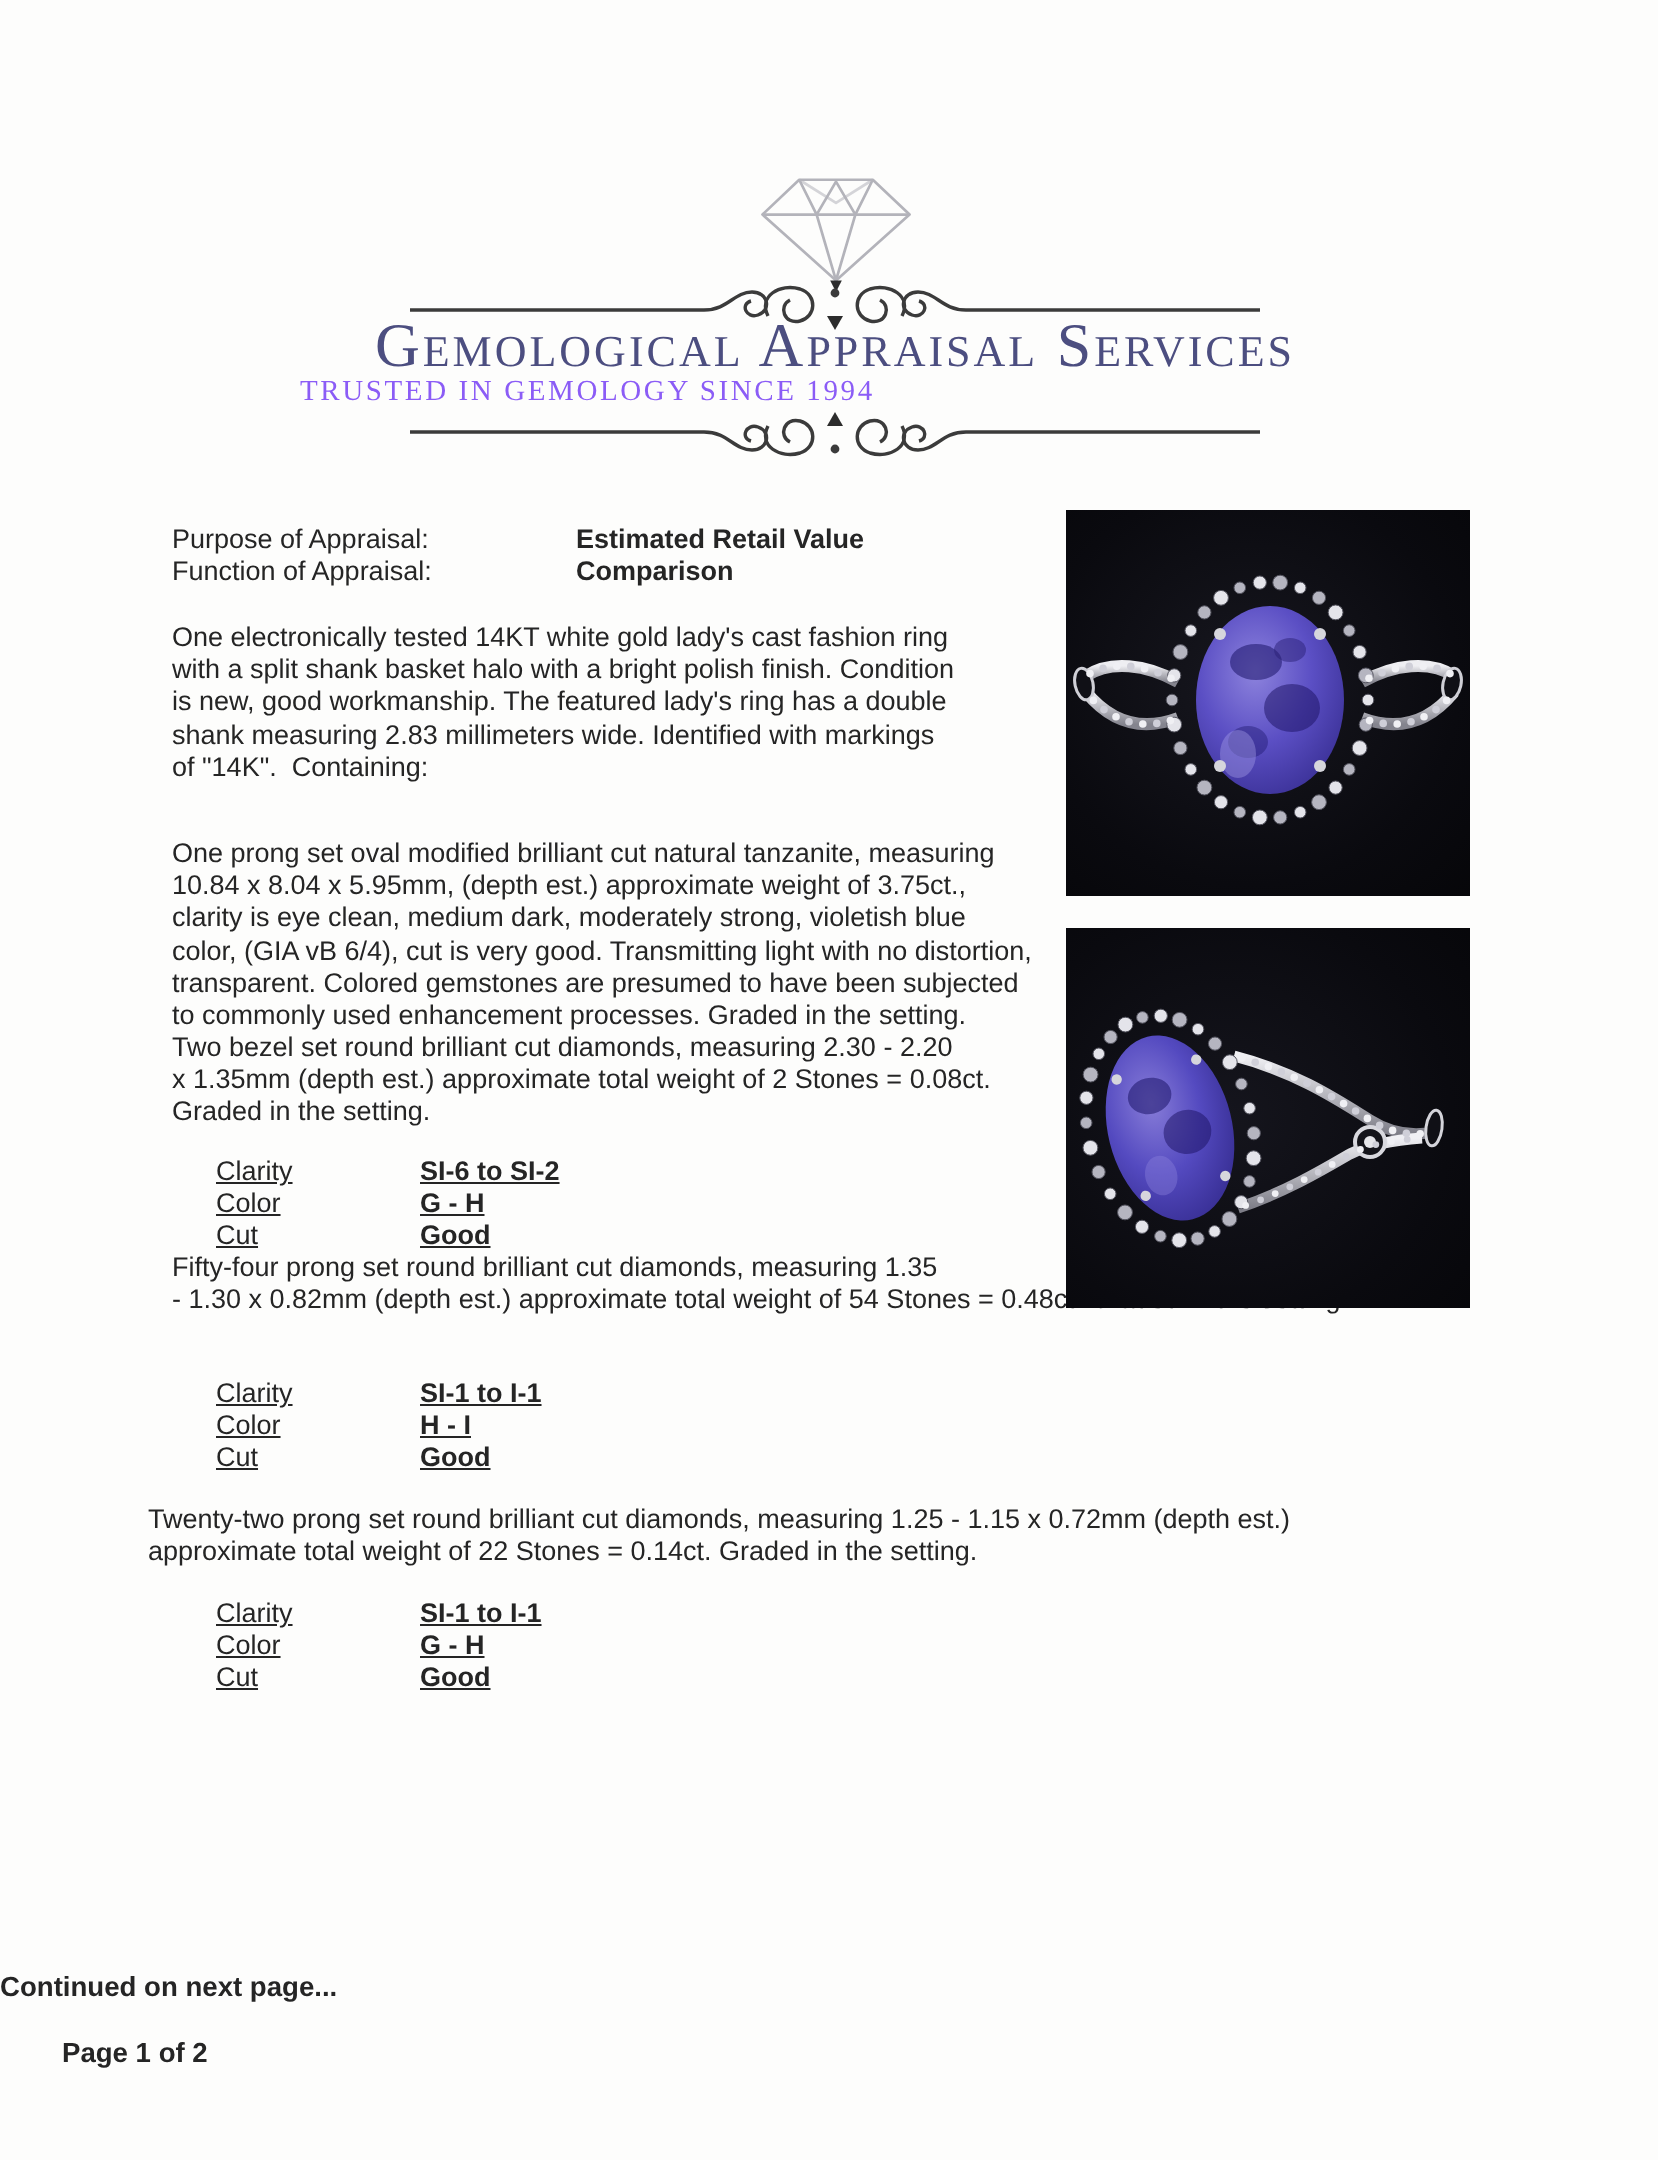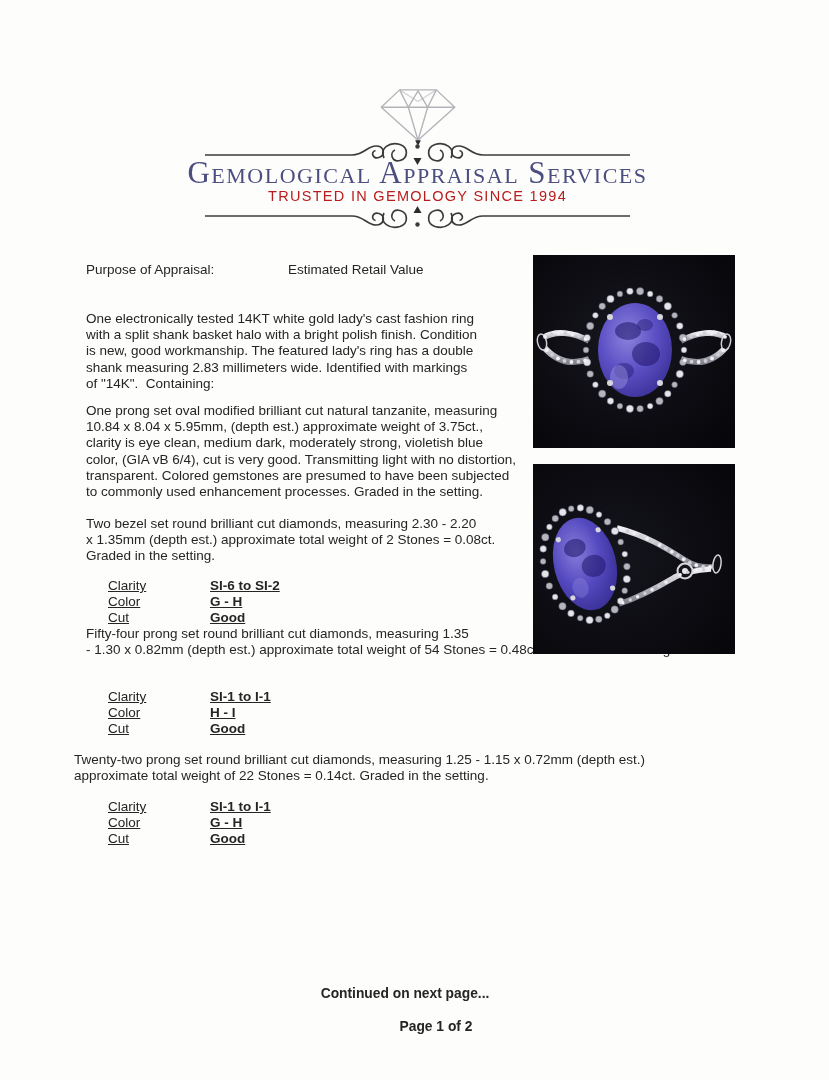--- a/index.html
+++ b/index.html
@@ -22,54 +22,54 @@
     text-align:center;
     font-family:"Liberation Serif", serif;
     font-variant:small-caps;
     font-size:31px;line-height:33px;
     letter-spacing:1.5px;
     color:#4c4e80;
     white-space:nowrap;
   }
   .brand-subtitle{
     position:absolute;left:150px;top:188px;width:535px;
-    text-align:center;
-    font-family:Liberation Sans, sans-serif;
+    text-align:left;
+    font-family:Liberation Serif, serif;
     font-size:14.5px;line-height:16px;
     letter-spacing:1.3px;
-    color:#b91c1c;
+    color:#8b5cf6;
     white-space:nowrap;
   }
   
   .body-text{font-size:13.5px;line-height:16.2px;color:#252525;}
   .meta-block{position:absolute;left:86px;top:262px;width:445px;}
   .meta-row{display:flex;gap:48px;}
   .meta-label{width:154px;flex:none;}
-  .meta-value{font-weight:normal;}
+  .meta-value{font-weight:bold;}
   .para{position:absolute;white-space:pre-wrap;}
   .para-item   {left:86px;top:311px;width:470px;}
-  .para-tanz   {left:86px;top:403px;width:470px;}
+  .para-tanz   {left:86px;top:419px;width:470px;}
   .para-bezel  {left:86px;top:516px;width:470px;}
   .para-fifty  {left:86px;top:626px;width:700px;}
   .para-twenty {left:74px;top:752px;width:700px;}
   .grade-table{position:absolute;left:108px;width:330px;}
   .grade-table.t1{top:578px;}
   .grade-table.t2{top:689px;}
   .grade-table.t3{top:799px;}
   .grade-row{display:flex;line-height:16.2px;text-decoration:underline;}
   .grade-label{width:102px;flex:none;}
   .grade-value{font-weight:bold;}
   
   .photo{position:absolute;left:533px;display:block;}
   .photo-1{top:255px;width:202px;height:193px;}
   .photo-2{top:464px;width:202px;height:190px;}
   
   .footer-line{
     position:absolute;left:0;width:810px;
-    text-align:center;font-weight:bold;
+    text-align:left;font-weight:bold;
     font-size:13.8px;
   }
   .footer-continued{top:986px;}
   .footer-page{top:1019px;margin-left:31px;}
 </style>
 </head>
 <body>
 
 <div class="page">
 
@@ -112,20 +112,24 @@
       </g>
       <circle cx="212.5" cy="5.5" r="2.2" fill="#3b3b3b"></circle>
       <path d="M208.5,17 L216.5,17 L212.5,24 Z" fill="#2c2c2c"></path>
     </g>
   </svg>
 
   <div class="meta-block body-text">
     <div class="meta-row">
       <span class="meta-label">Purpose of Appraisal:</span>
       <span class="meta-value">Estimated Retail Value</span>
+    </div>
+    <div class="meta-row">
+      <span class="meta-label">Function of Appraisal:</span>
+      <span class="meta-value">Comparison</span>
     </div>
   </div>
 
   <div class="para para-item body-text">One electronically tested 14KT white gold lady's cast fashion ring
 with a split shank basket halo with a bright polish finish. Condition
 is new, good workmanship. The featured lady's ring has a double
 shank measuring 2.83 millimeters wide. Identified with markings
 of "14K".  Containing:</div>
   <div class="para para-tanz body-text">One prong set oval modified brilliant cut natural tanzanite, measuring
 10.84 x 8.04 x 5.95mm, (depth est.) approximate weight of 3.75ct.,

